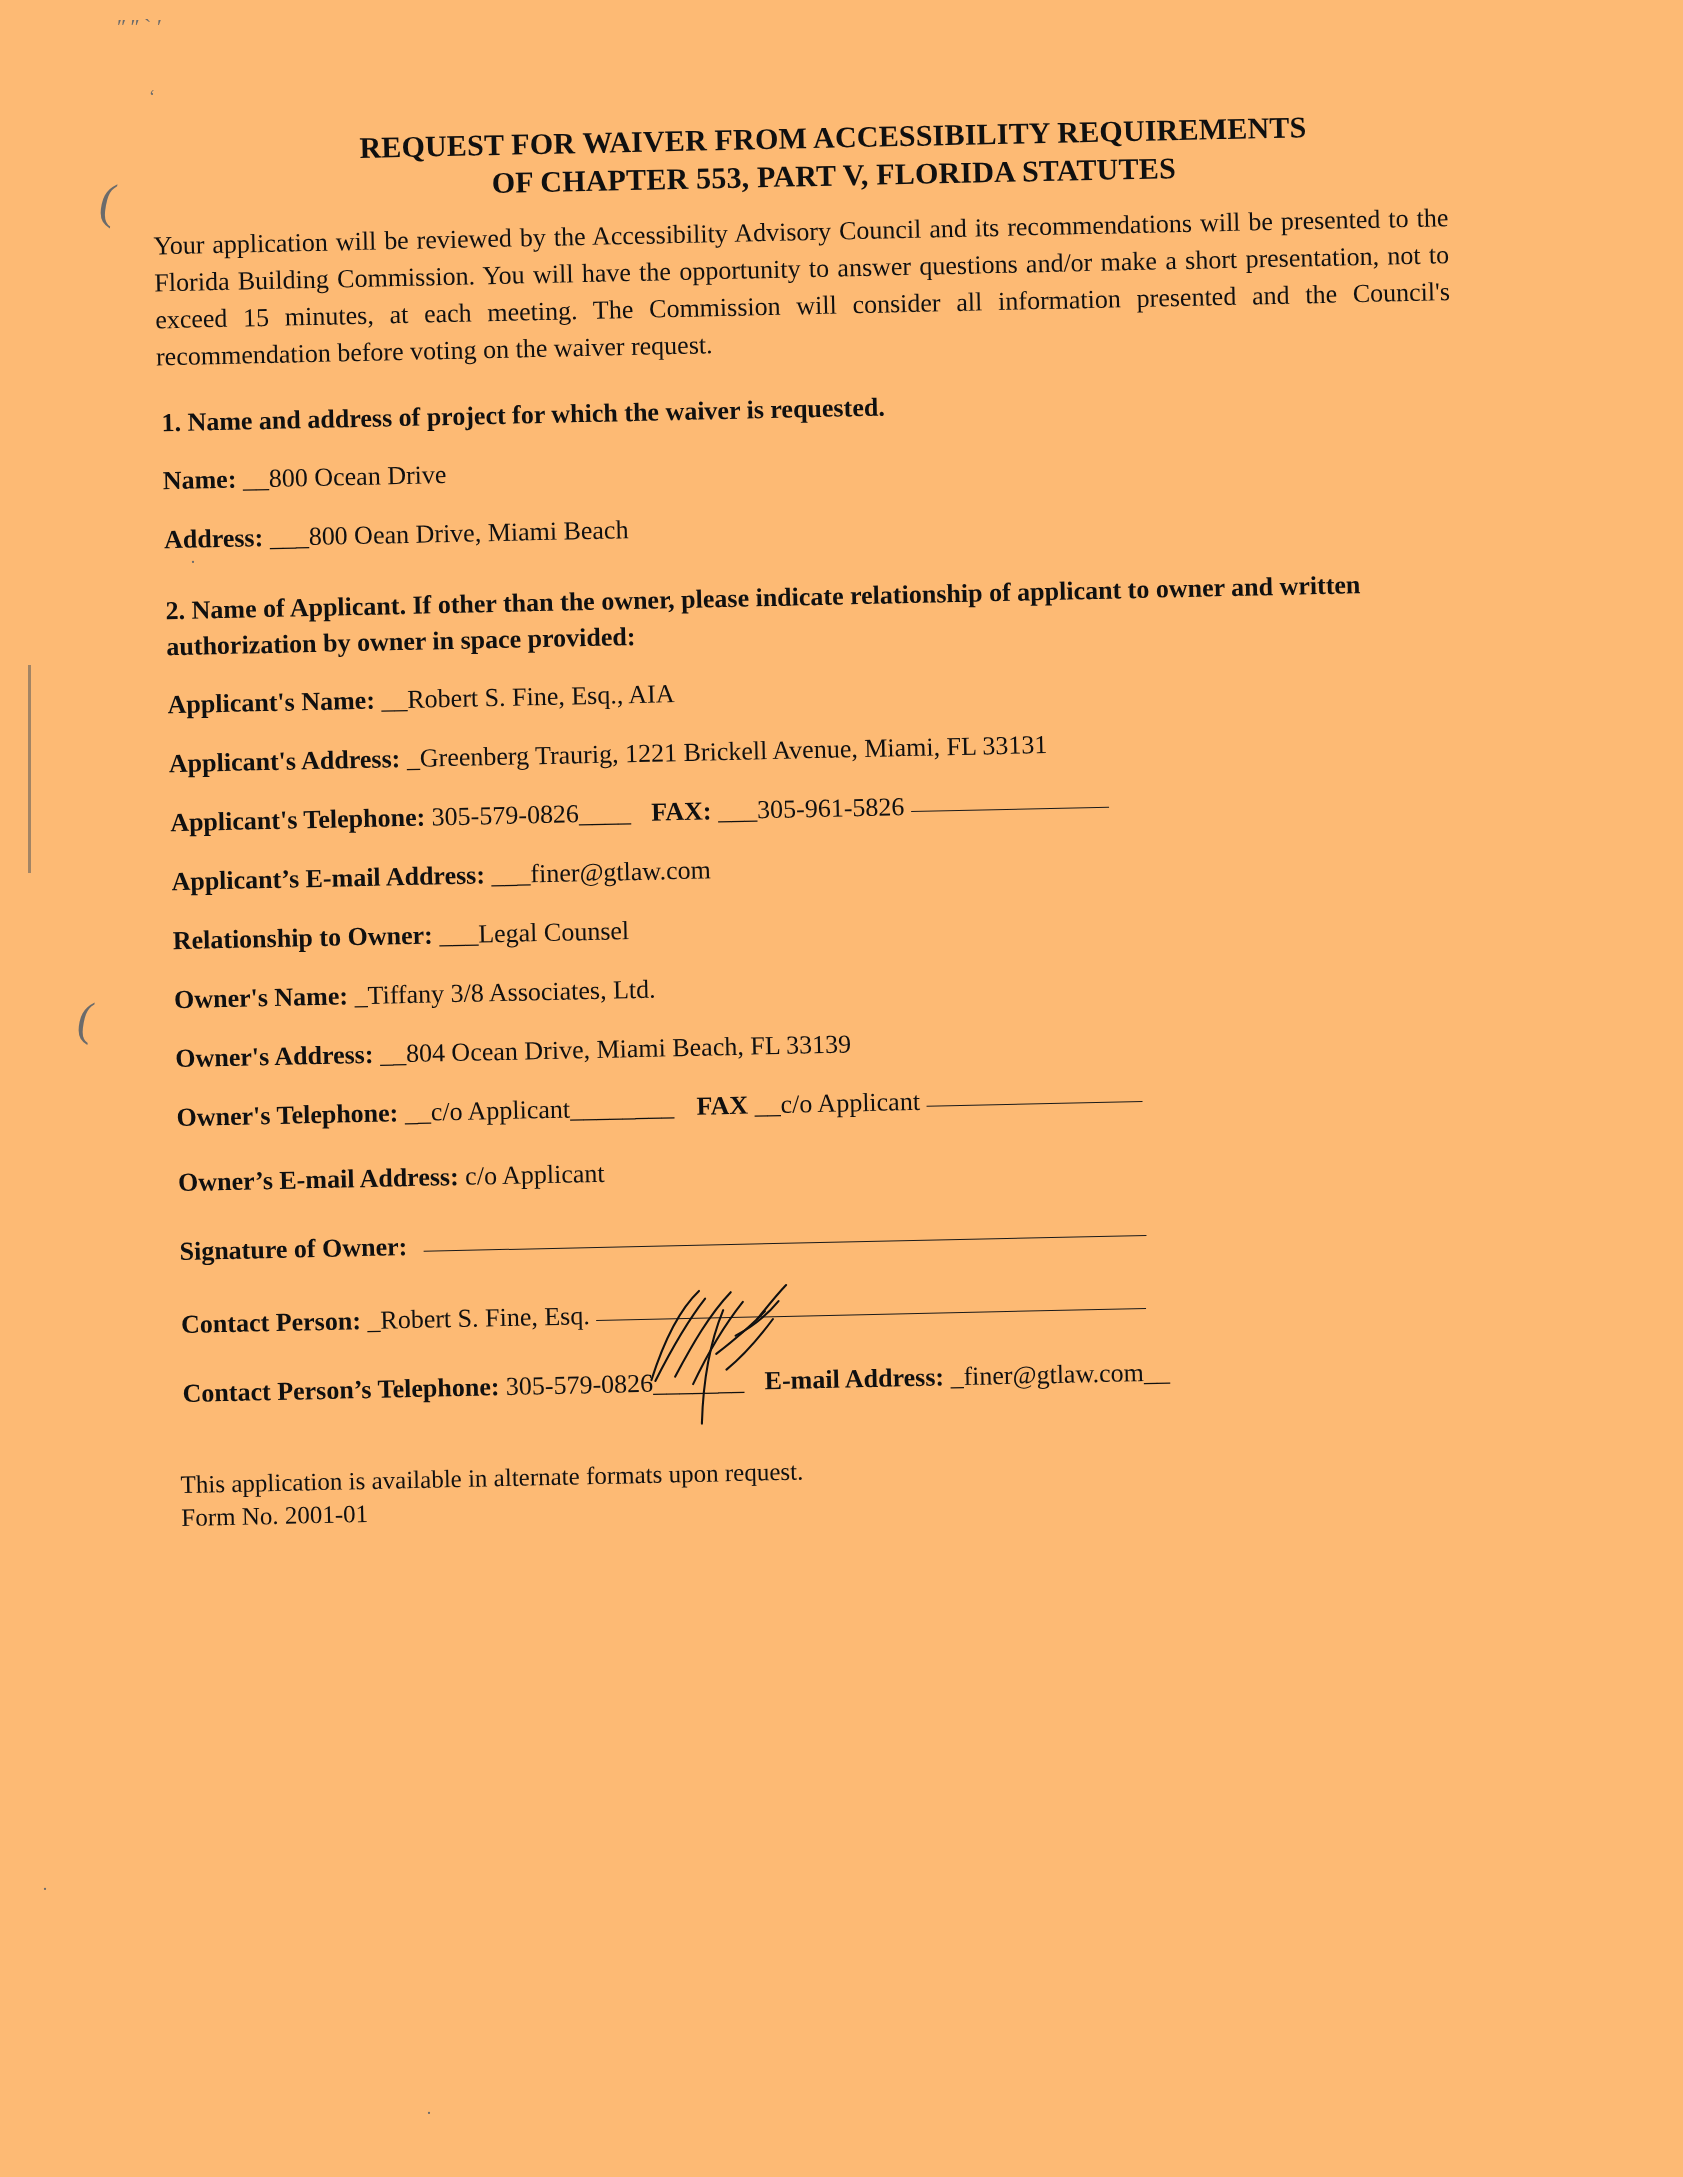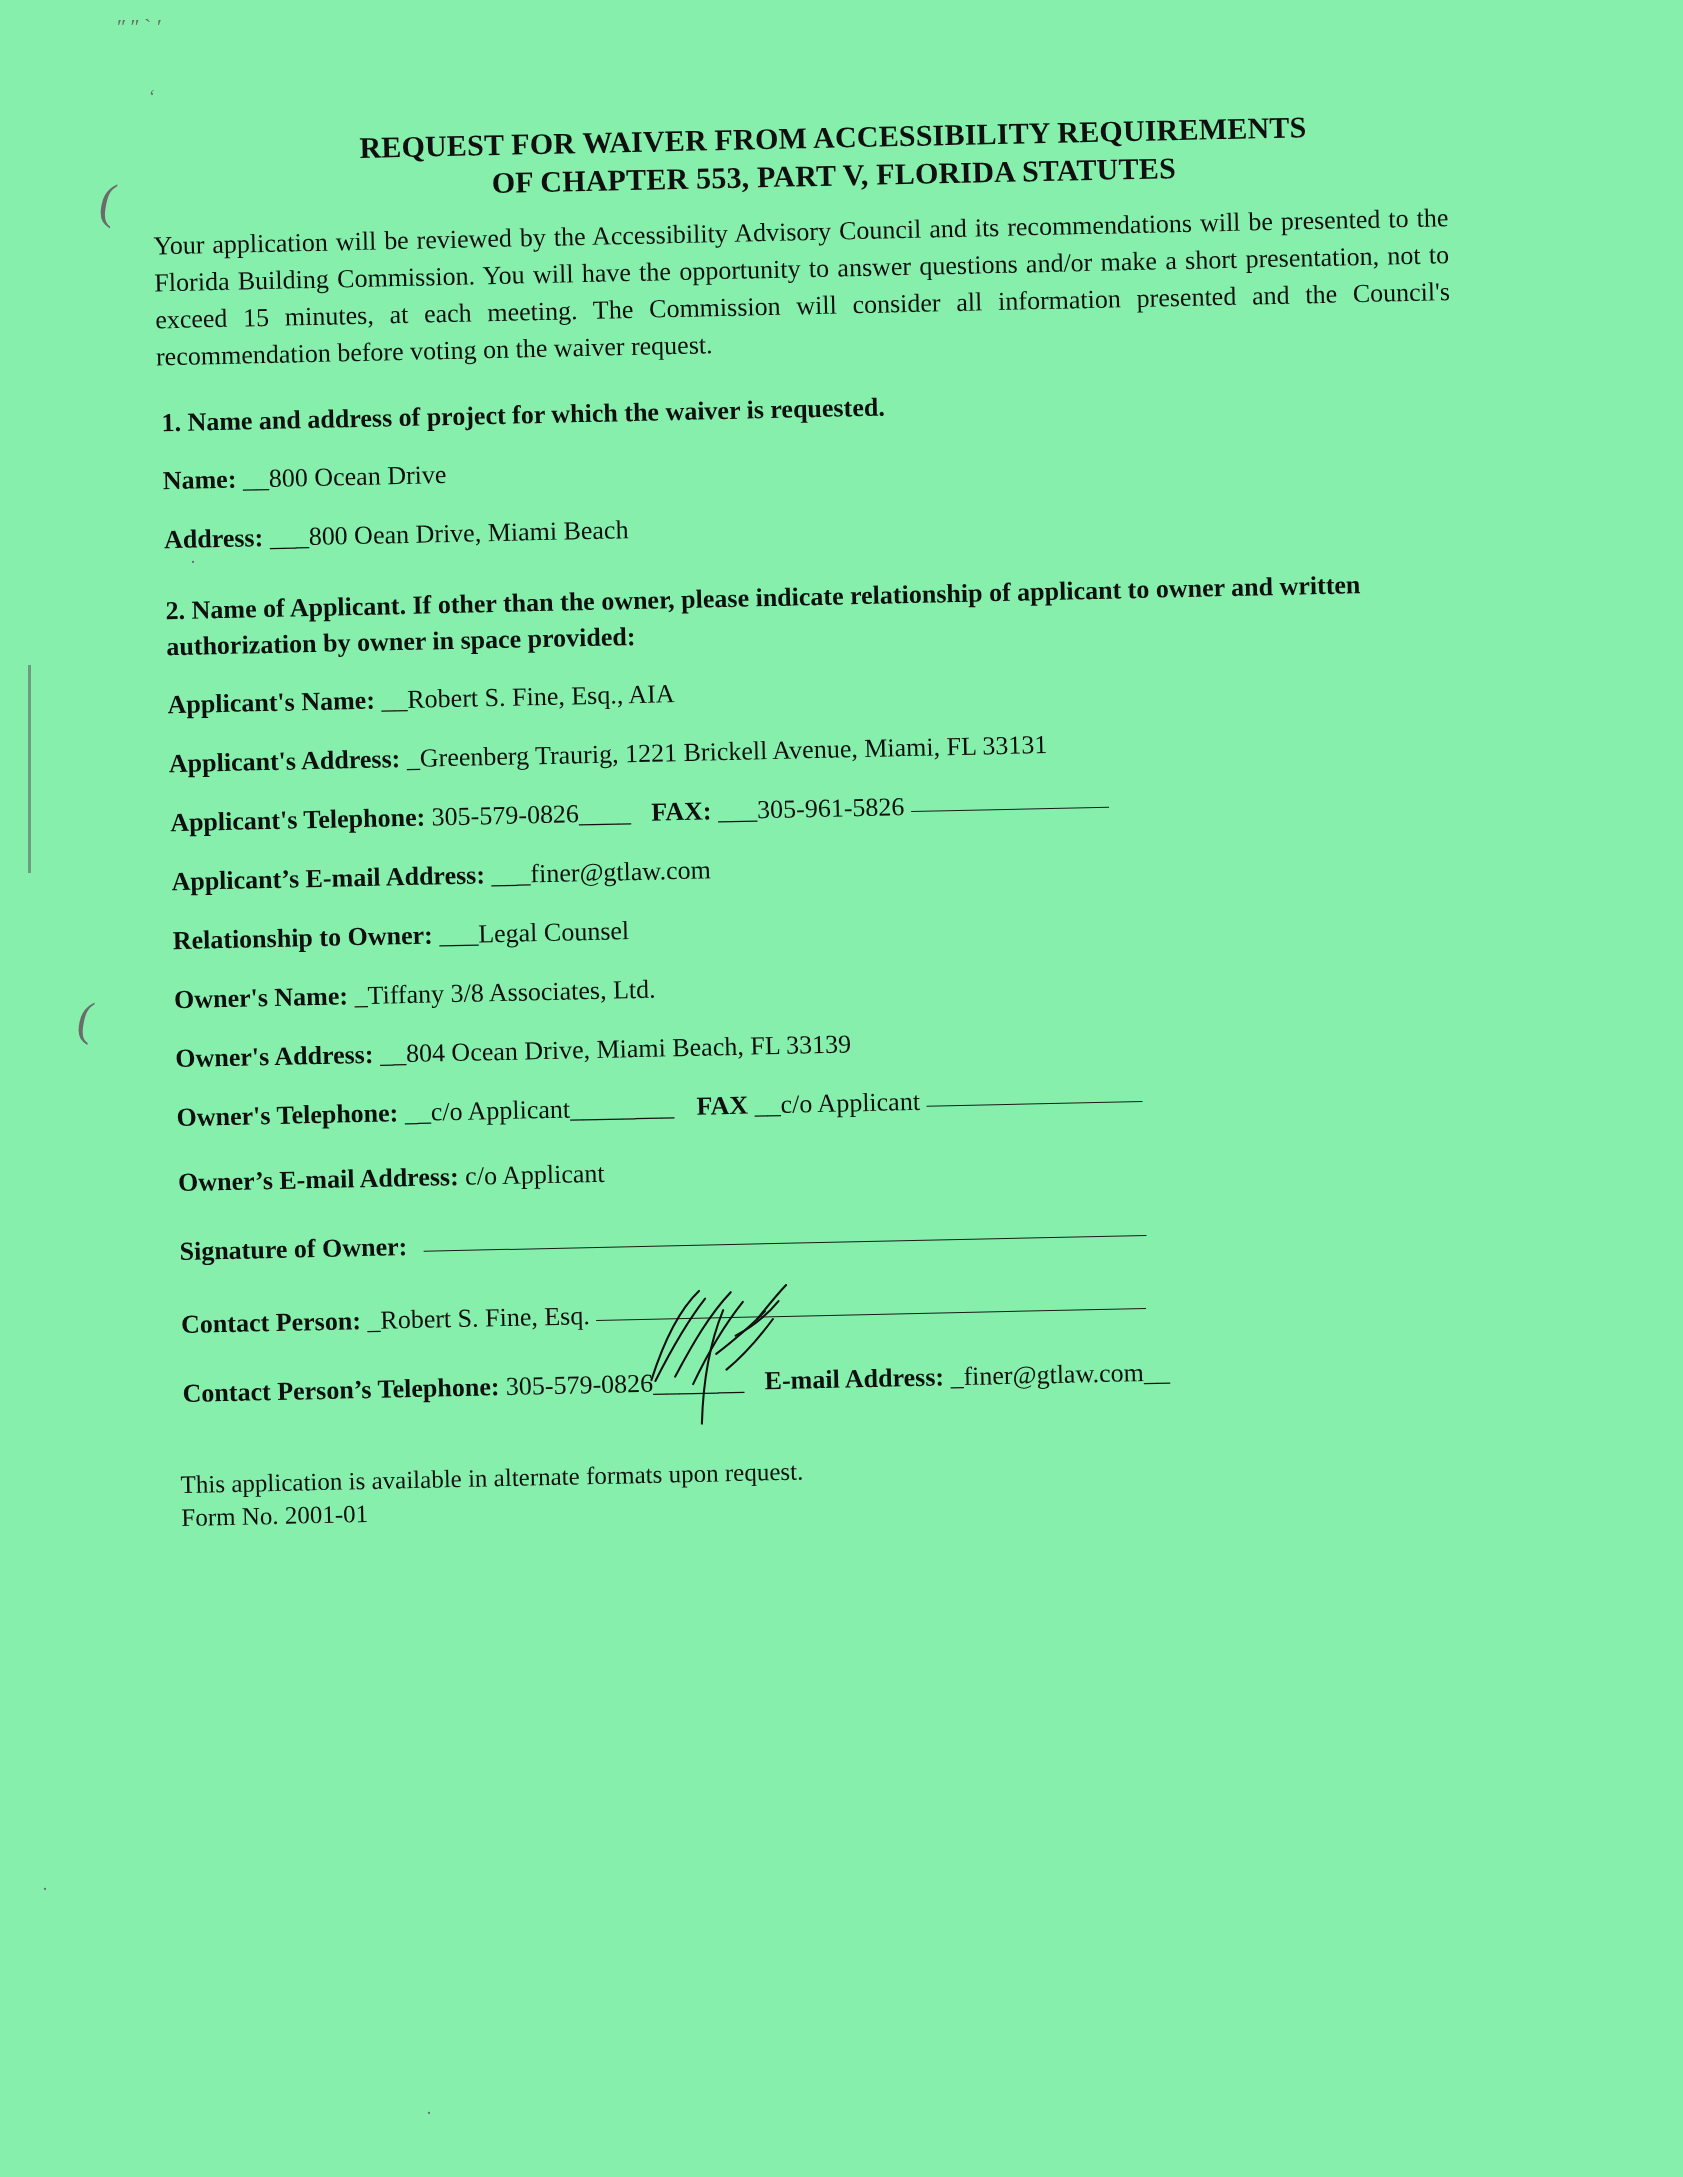--- a/index.html
+++ b/index.html
@@ -14,21 +14,21 @@
     font-family: "Liberation Serif", serif;
     color: #101010;
     overflow: hidden;
   }
   
   #page {
     position: absolute;
     left: 0; top: 0;
     width: 1683px;
     height: 2177px;
-    background: #86efac;
+    background: #fdba74;
   }
   #sheet {
     position: absolute;
     left: 149px;
     top: 119px;
     width: 1327px;
     transform: rotate(-1.25deg);
     transform-origin: 50% 0%;
   }
   .title {

